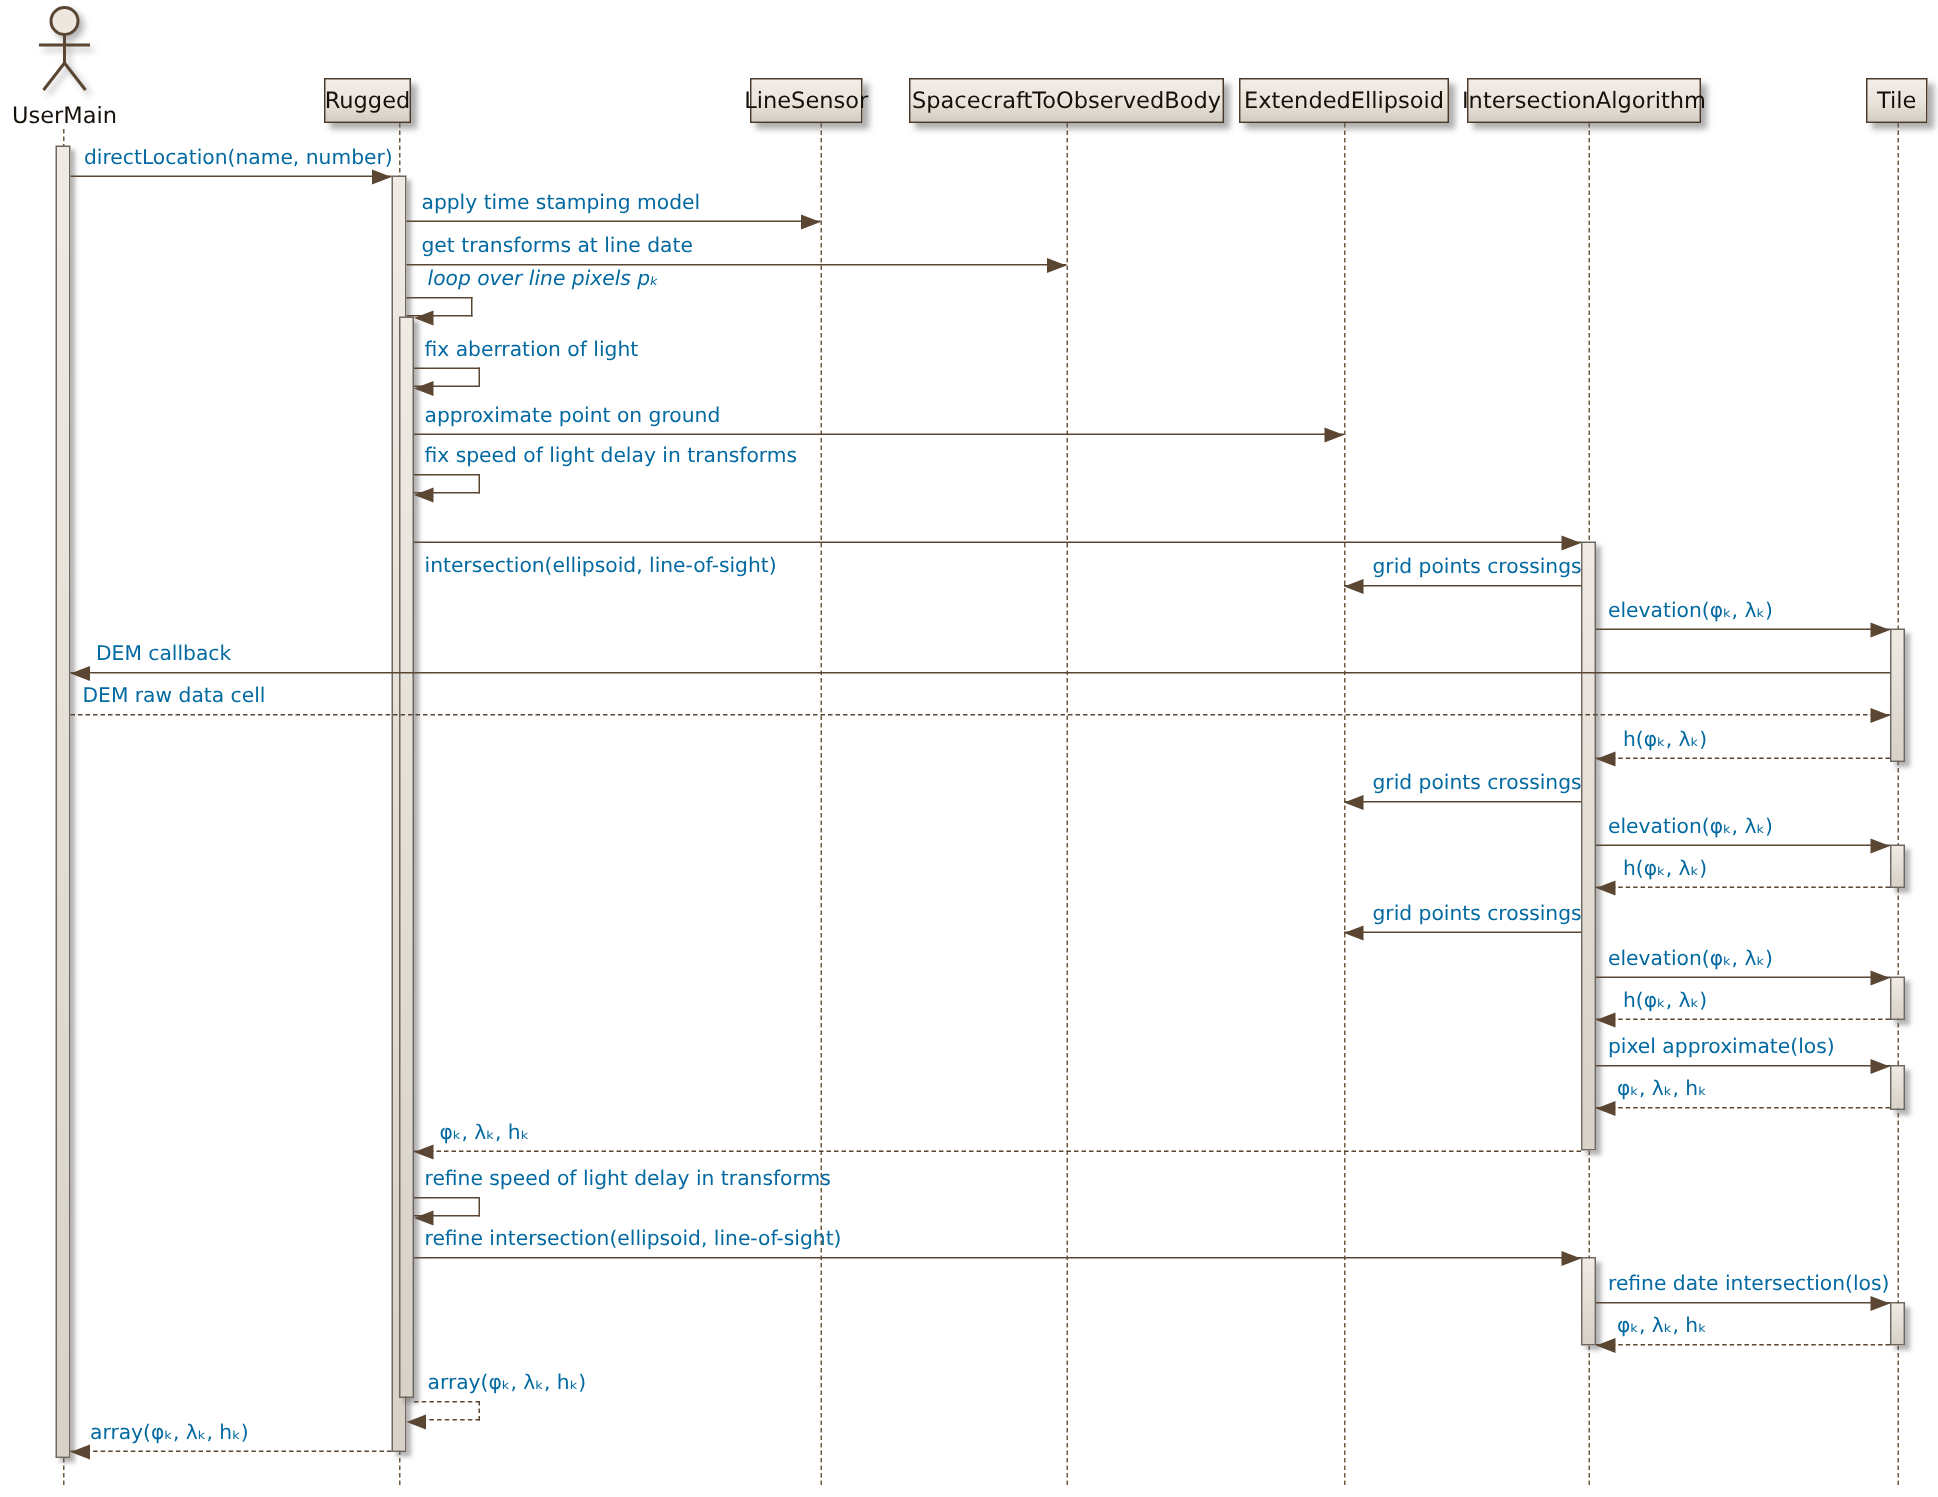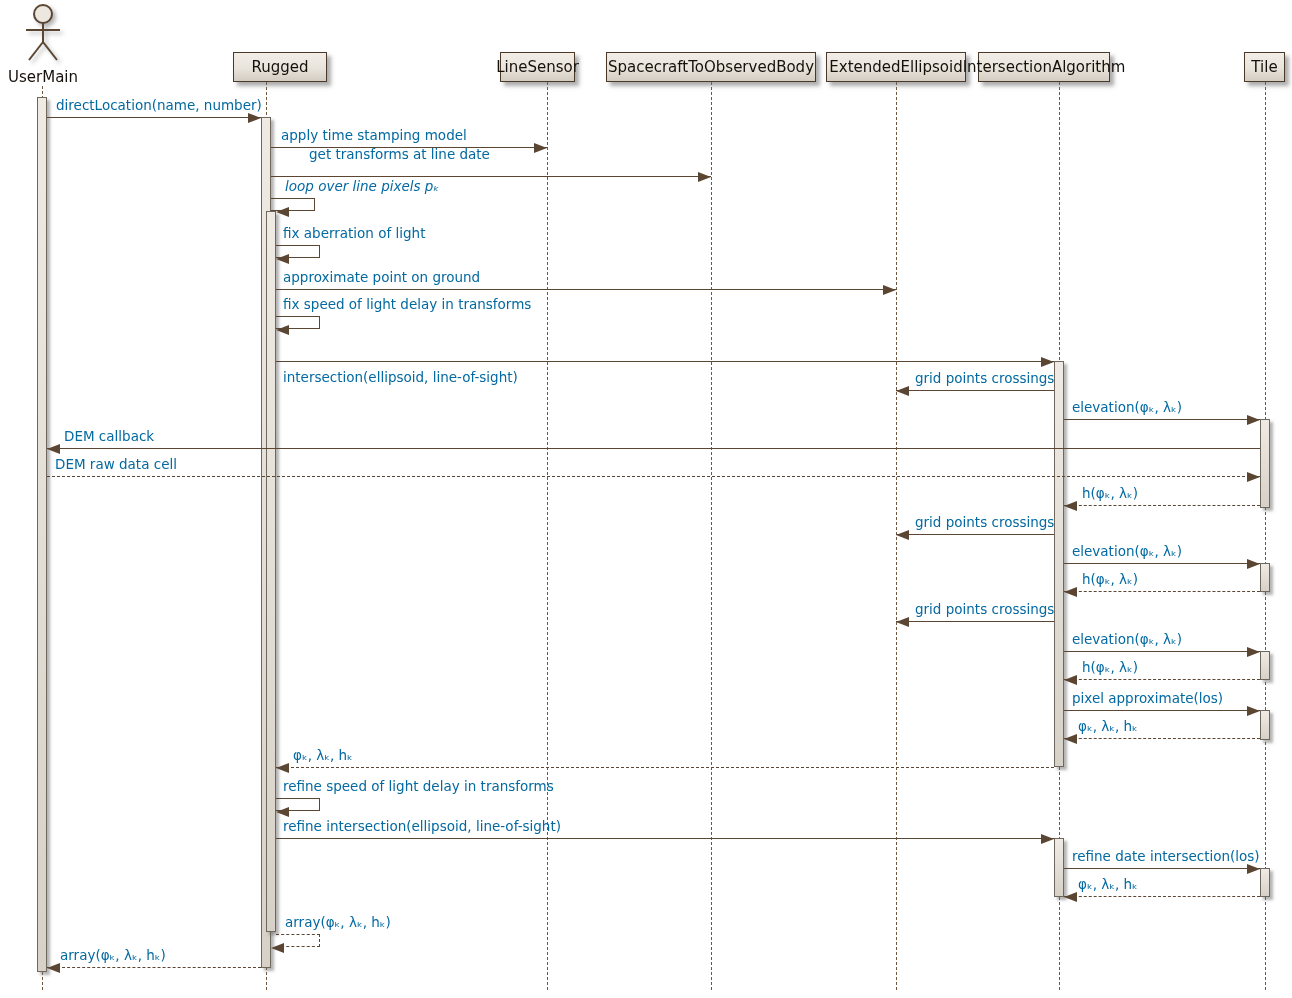--- a/index.html
+++ b/index.html
@@ -48,33 +48,33 @@
   </svg>
   <div class="actor-label" style="left:8px;top:68px;">UserMain</div>
   <div id="generated">
       <div class="lifeline" style="left: 42px; top: 86px; height: 904px;"></div>
       <div class="lifeline" style="left: 266px; top: 82px; height: 908px;"></div>
       <div class="lifeline" style="left: 547px; top: 82px; height: 908px;"></div>
       <div class="lifeline" style="left: 711px; top: 82px; height: 908px;"></div>
       <div class="lifeline" style="left: 896px; top: 82px; height: 908px;"></div>
       <div class="lifeline" style="left: 1059px; top: 82px; height: 908px;"></div>
       <div class="lifeline" style="left: 1265px; top: 82px; height: 908px;"></div>
-      <div class="participant" style="left: 233px; width: 94px;">
+      <div class="participant" style="left: 216px; width: 58px;">
         <span>Rugged</span>
       </div>
       <div class="participant" style="left: 500px; width: 75px;">
         <span>LineSensor</span>
       </div>
       <div class="participant" style="left: 606px; width: 210px;">
         <span>SpacecraftToObservedBody</span>
       </div>
       <div class="participant" style="left: 826px; width: 140px;">
         <span>ExtendedEllipsoid</span>
       </div>
-      <div class="participant" style="left: 978px; width: 132px;">
+      <div class="participant" style="left: 978px; width: 156px;">
         <span>IntersectionAlgorithm</span>
       </div>
       <div class="participant" style="left: 1244px; width: 41px;">
         <span>Tile</span>
       </div>
       <div class="activation" style="left: 37px; top: 97px; height: 875px;"></div>
       <div class="activation" style="left: 261px; top: 117px; height: 851px;"></div>
       <div class="activation" style="left: 266px; top: 211px; height: 721px;"></div>
       <div class="activation" style="left: 1054px; top: 361px; height: 406px;"></div>
       <div class="activation" style="left: 1054px; top: 838px; height: 59px;"></div>
@@ -84,21 +84,21 @@
       <div class="activation" style="left: 1260px; top: 710px; height: 30px;"></div>
       <div class="activation" style="left: 1260px; top: 868px; height: 29px;"></div>
       <div class="msg-line solid" style="left: 47px; top: 117px; width: 214px;"></div>
       <div class="arrow r" style="left: 248px; top: 113px;"></div>
       <div class="msg-label" style="left: 56px; top: 97px;">directLocation(name, number)</div>
       <div class="msg-line solid" style="left: 271px; top: 147px; width: 276px;"></div>
       <div class="arrow r" style="left: 534px; top: 143px;"></div>
       <div class="msg-label" style="left: 281px; top: 127px;">apply time stamping model</div>
       <div class="msg-line solid" style="left: 271px; top: 176px; width: 440px;"></div>
       <div class="arrow r" style="left: 698px; top: 172px;"></div>
-      <div class="msg-label" style="left: 281px; top: 146px; margin-left: 28px;">get transforms at line date</div>
+      <div class="msg-label" style="left: 281px; top: 156px;">get transforms at line date</div>
       <div class="self-box" style="left: 271px; top: 198px; width: 44px; height: 13px; border-left: none;"></div>
       <div class="arrow l" style="left: 276px; top: 207px;"></div>
       <div class="msg-label" style="left: 285px; top: 178px; font-style: italic;">loop over line pixels pₖ</div>
       <div class="self-box" style="left: 276px; top: 245px; width: 44px; height: 13px; border-left: none;"></div>
       <div class="arrow l" style="left: 276px; top: 254px;"></div>
       <div class="msg-label" style="left: 283px; top: 225px;">fix aberration of light</div>
       <div class="msg-line solid" style="left: 276px; top: 289px; width: 620px;"></div>
       <div class="arrow r" style="left: 883px; top: 285px;"></div>
       <div class="msg-label" style="left: 283px; top: 269px;">approximate point on ground</div>
       <div class="self-box" style="left: 276px; top: 316px; width: 44px; height: 13px; border-left: none;"></div>

